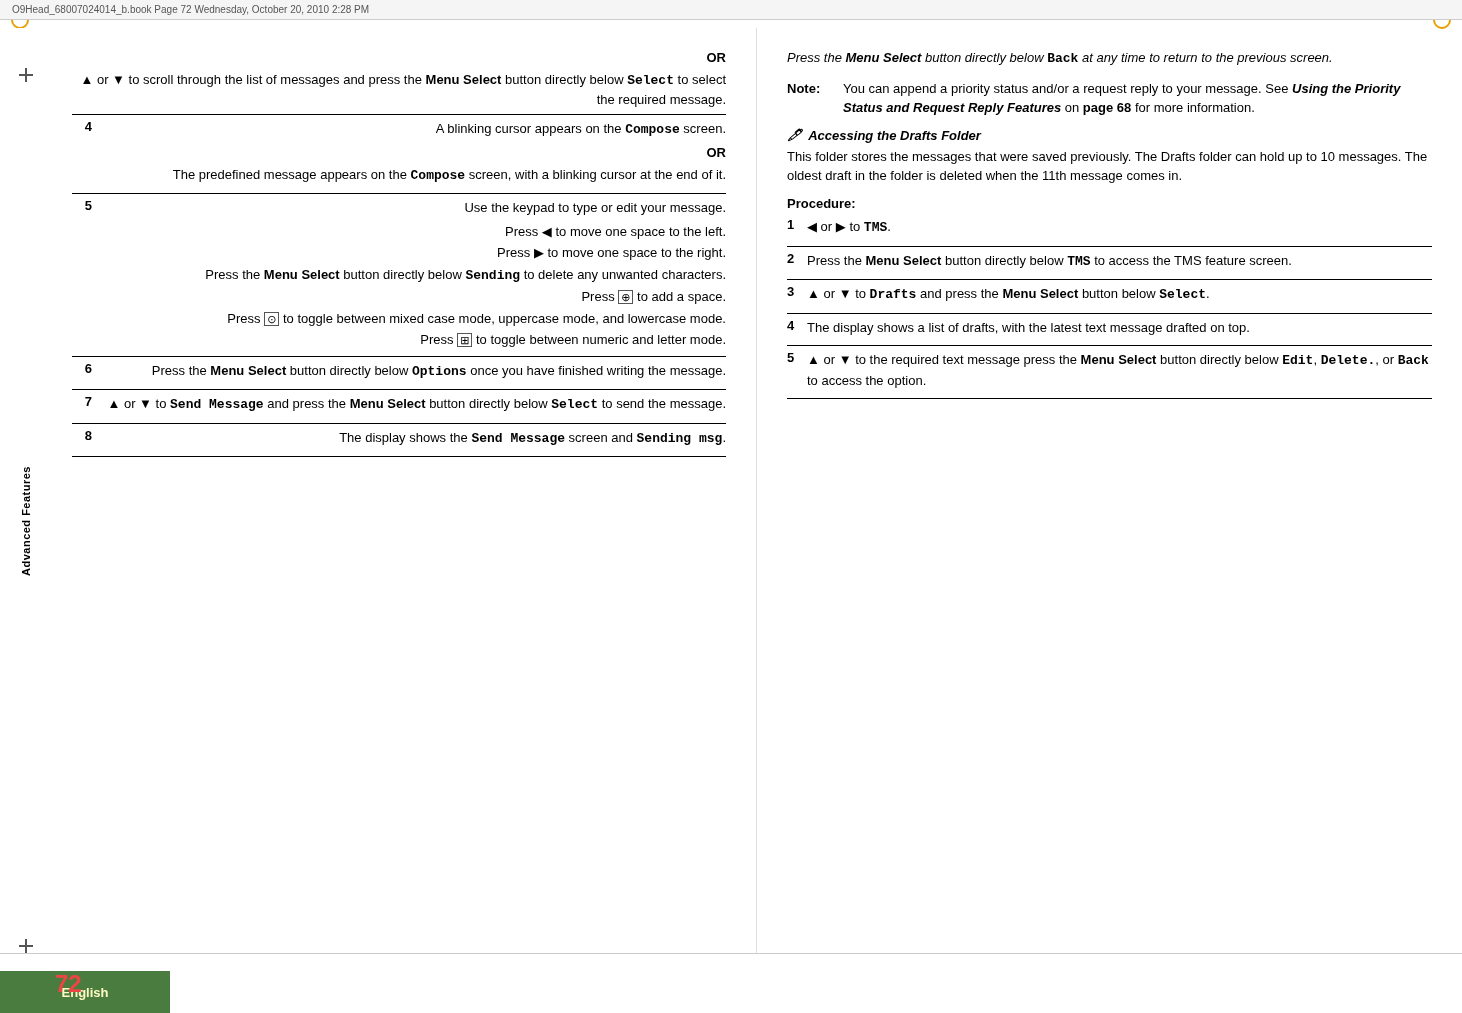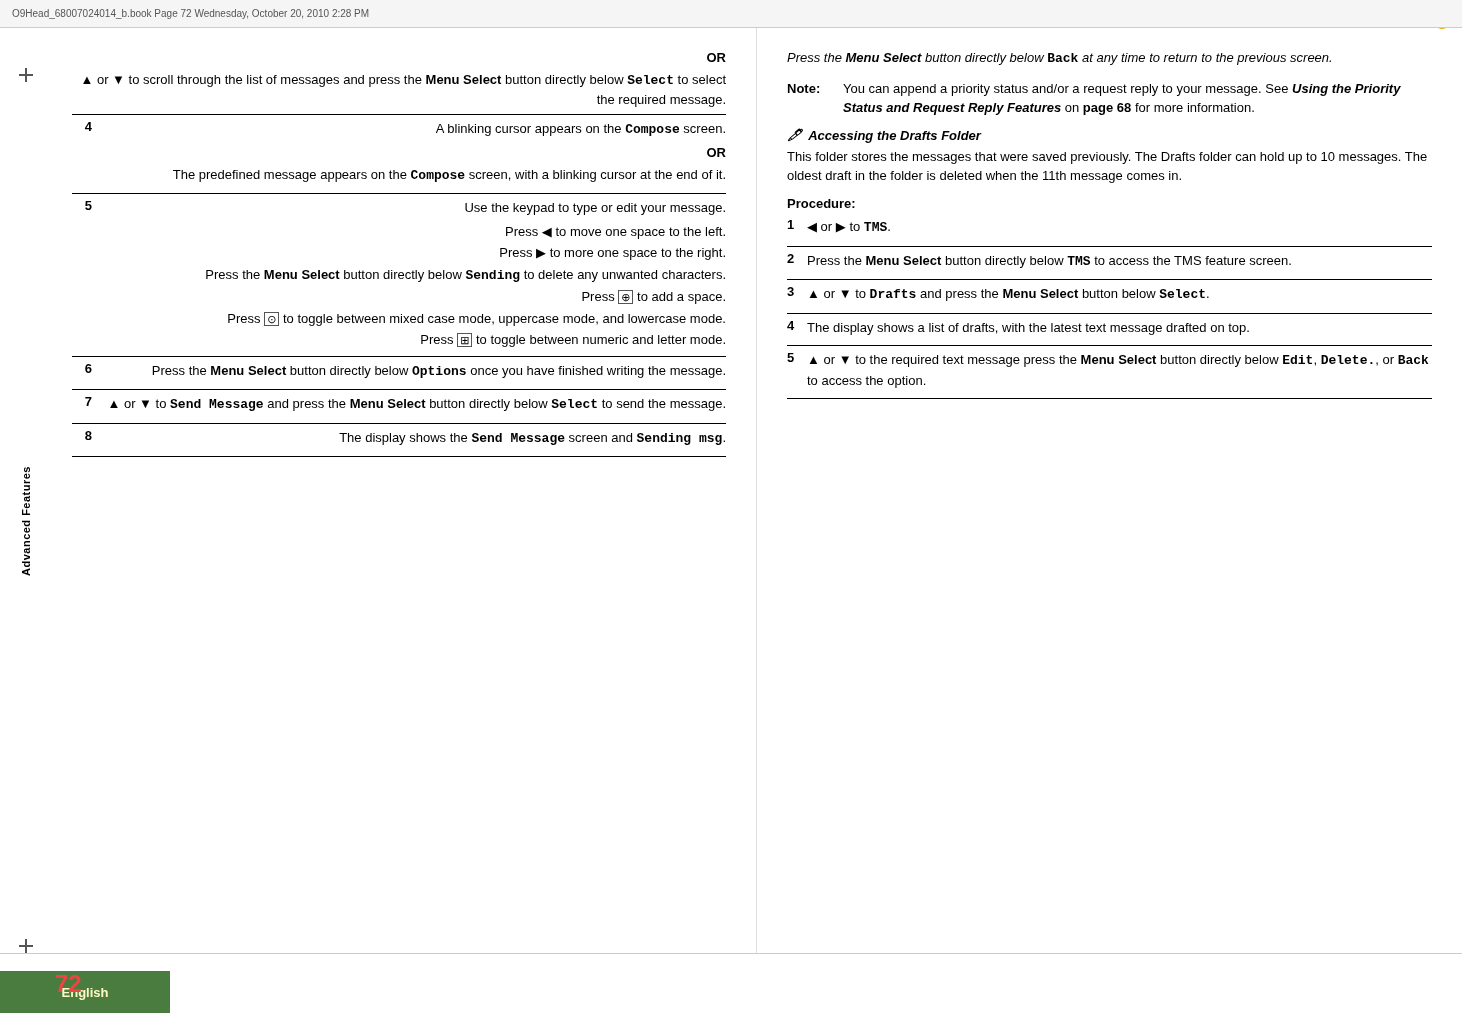--- a/index.html
+++ b/index.html
@@ -41,21 +41,21 @@
     }
     .circle-mark.tl { top: 11px; left: 11px; }
     .circle-mark.tr { top: 11px; right: 11px; }
     .circle-mark.bl { bottom: 11px; left: 11px; }
     .circle-mark.br { bottom: 11px; right: 11px; }
 
     
     .header-bar {
       position: absolute;
       top: 0; left: 0; right: 0;
-      height: 28px;
+      height: 20px;
       background: #f5f5f5;
       border-bottom: 1px solid #ccc;
       display: flex;
       align-items: center;
       padding: 0 12px;
       font-size: 10px;
       color: #555;
     }
 
     
@@ -262,21 +262,21 @@
         <p>The predefined message appears on the <span class="mono">Compose</span> screen, with a blinking cursor at the end of it.</p>
       </div>
     </div>
     <hr class="step-divider">
 
     <div class="step">
       <span class="step-num">5</span>
       <div class="step-content">
         <p>Use the keypad to type or edit your message.</p>
         <p class="sub-step">Press ◀ to move one space to the left.</p>
-        <p class="sub-step">Press ▶ to more one space to the right.</p>
+        <p class="sub-step">Press ▶ to move one space to the right.</p>
         <p class="sub-step">Press the <span class="bold">Menu Select</span> button directly below <span class="mono">Sending</span> to delete any unwanted characters.</p>
         <p class="sub-step">Press <span style="border:1px solid #555;padding:0 2px;font-size:11px;">⊕</span> to add a space.</p>
         <p class="sub-step">Press <span style="border:1px solid #555;padding:0 2px;font-size:11px;">⊙</span> to toggle between mixed case mode, uppercase mode, and lowercase mode.</p>
         <p class="sub-step">Press <span style="border:1px solid #555;padding:0 2px;font-size:11px;">⊞</span> to toggle between numeric and letter mode.</p>
       </div>
     </div>
     <hr class="step-divider">
 
     <div class="step">
       <span class="step-num">6</span>

